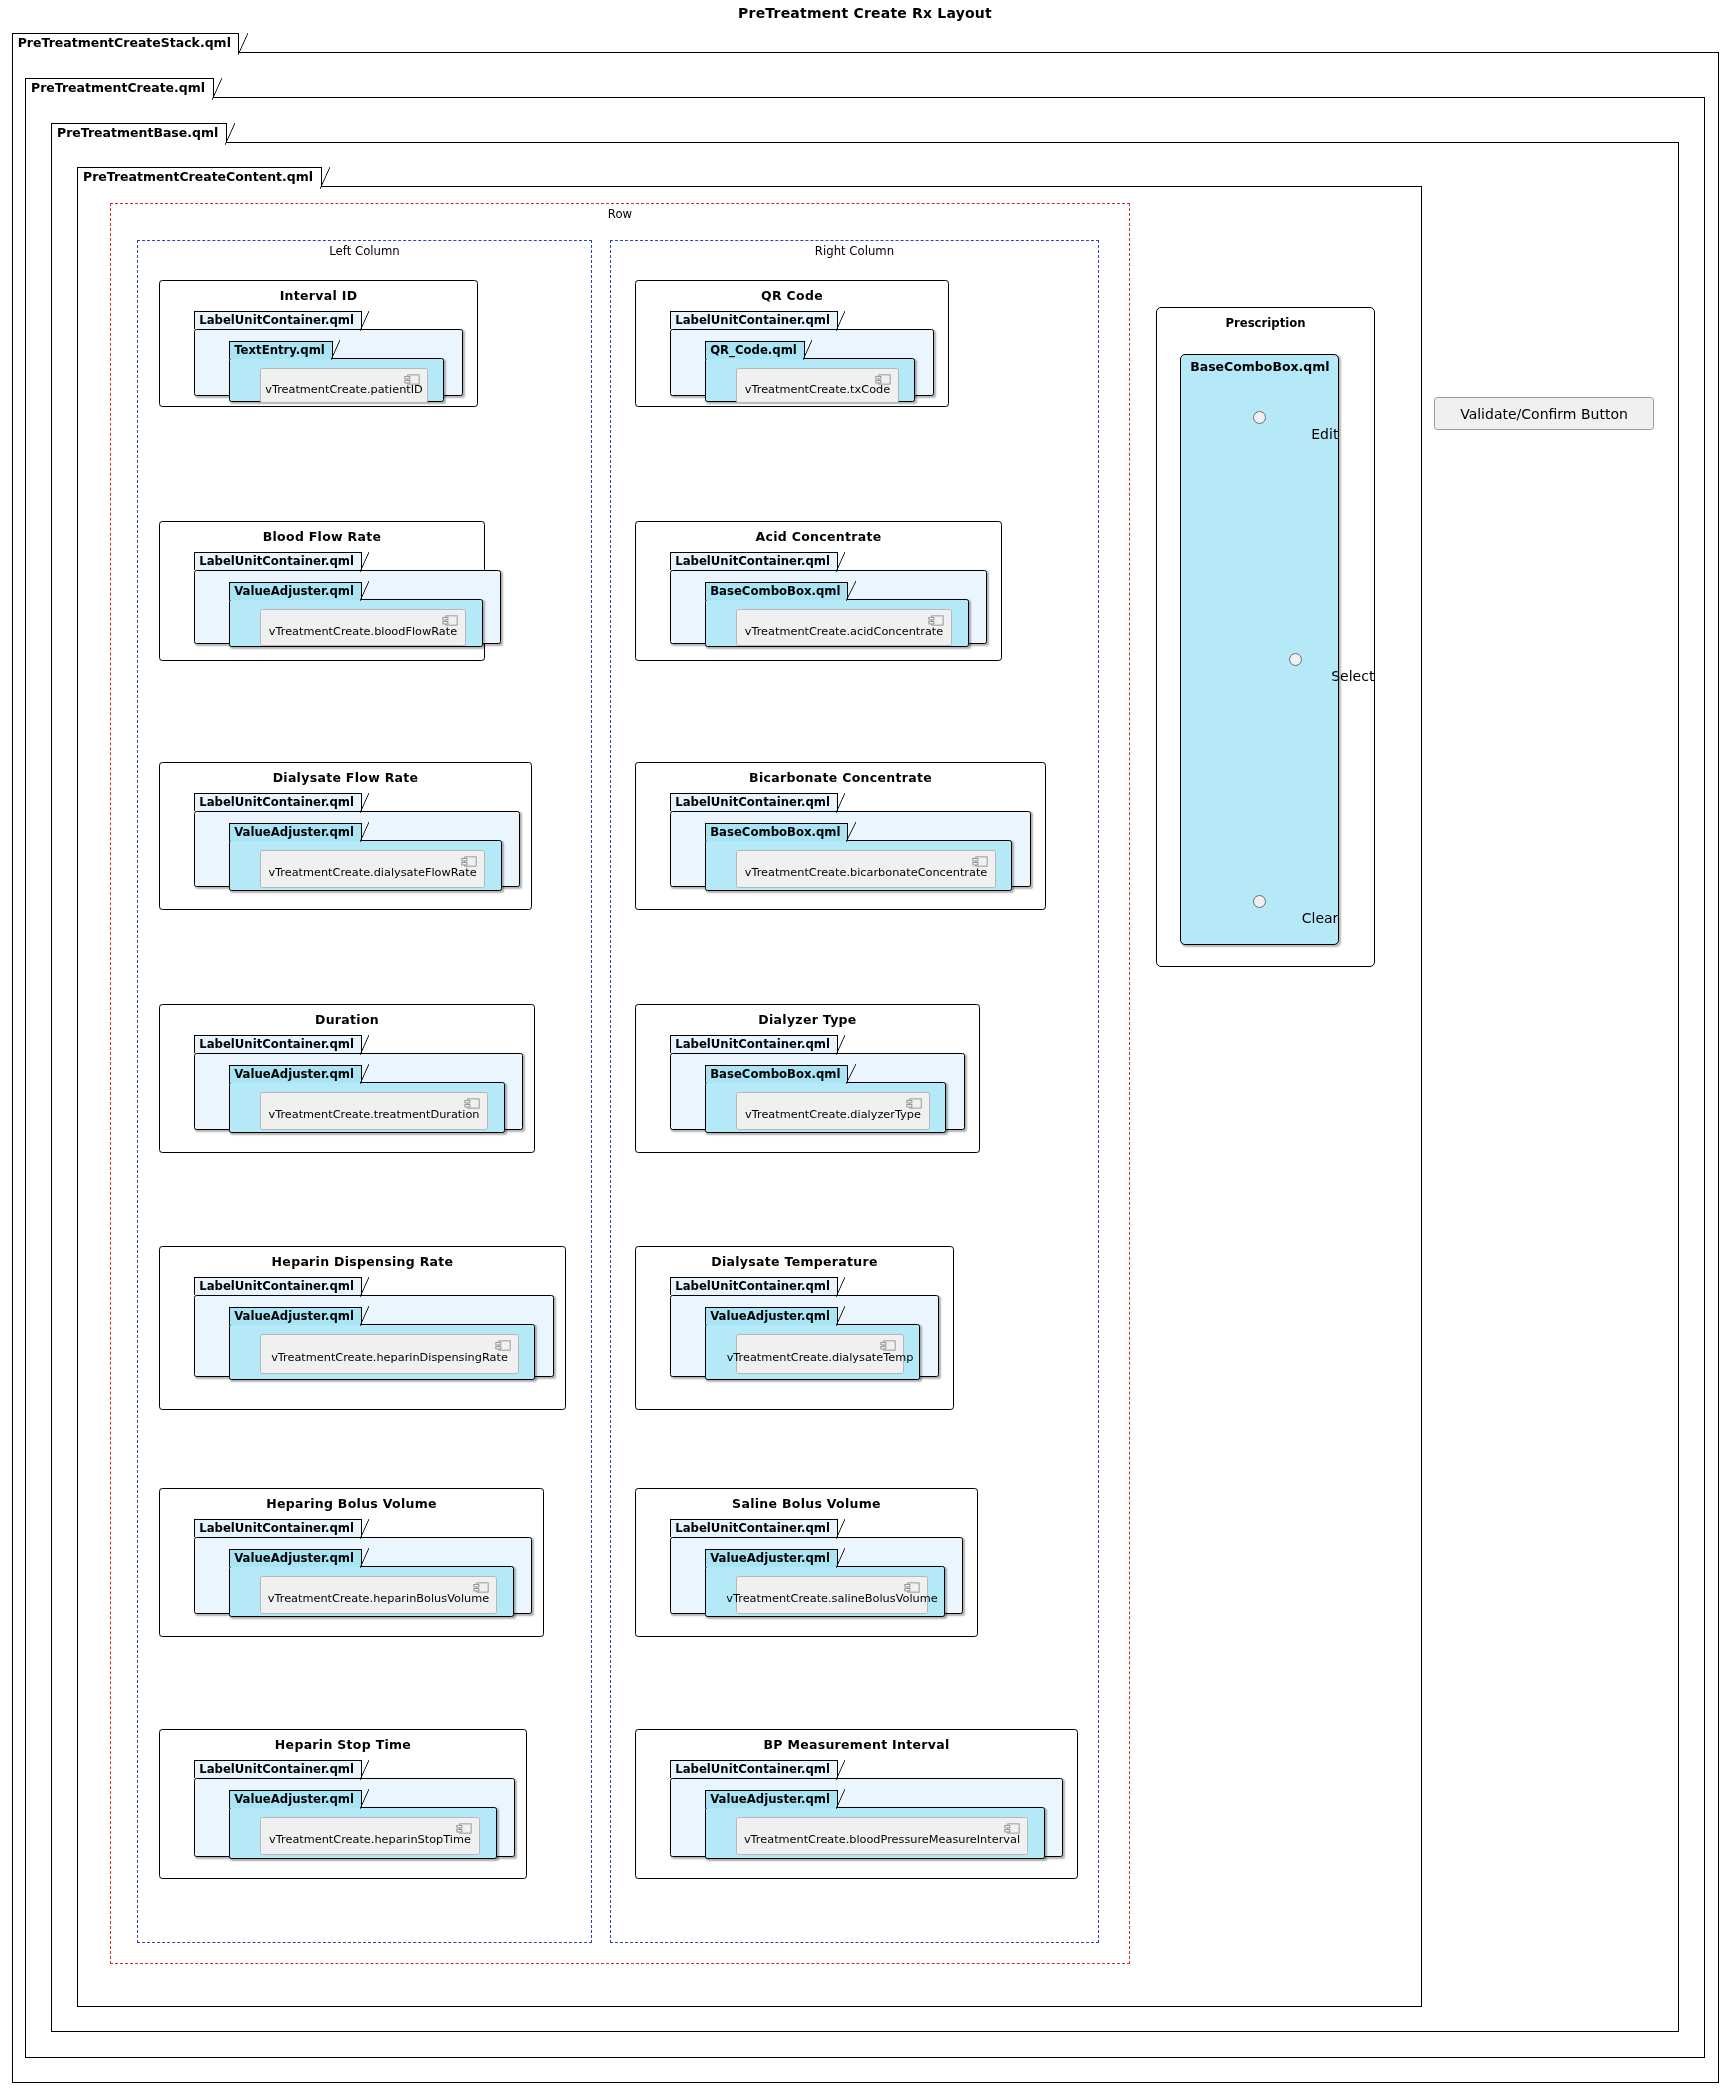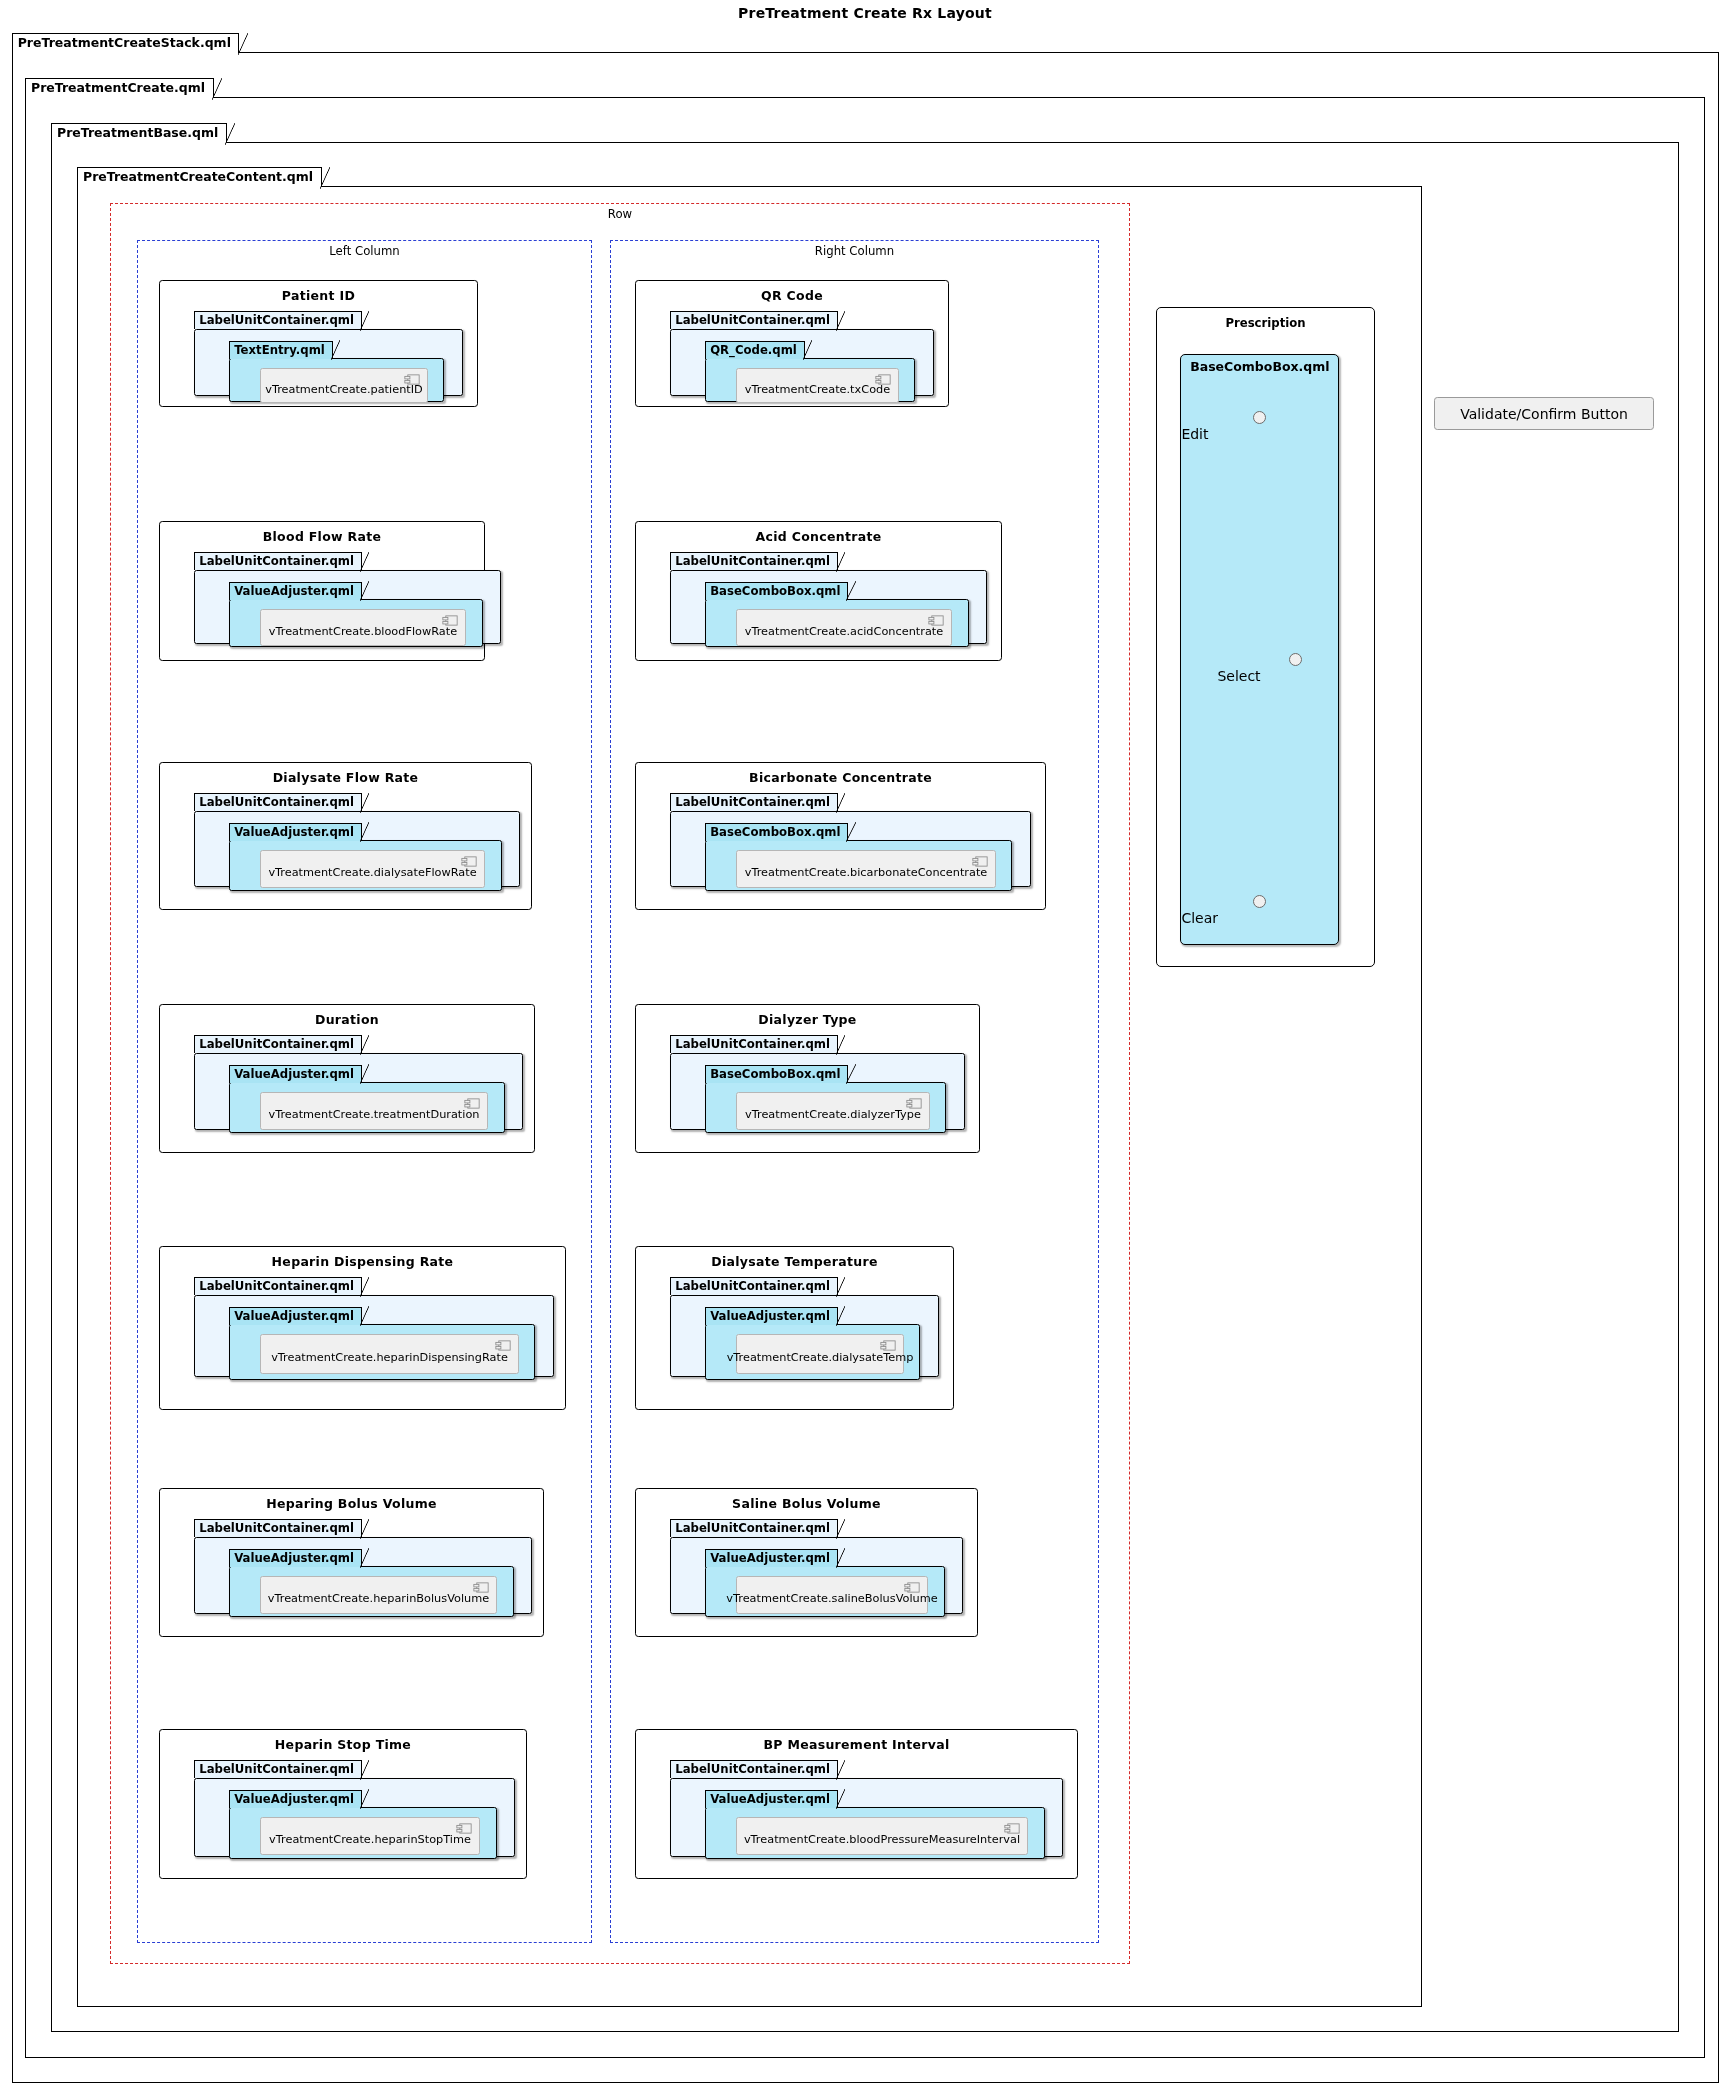--- a/index.html
+++ b/index.html
@@ -92,21 +92,21 @@
   }
   #prescription-combo{
     position:absolute;box-sizing:border-box;
     background:#b5e9f8;border:1.3px solid #000;border-radius:5px;
     box-shadow:1.7px 1.7px 1.7px rgba(0,0,0,.28);
   }
   #prescription-combo .combo-title{
     position:absolute;left:0;top:4.2px;width:100%;text-align:center;
     font-size:12.5px;font-weight:bold;
   }
-  .combo-item{position:absolute;left:0;width:100%;text-align:left;}
+  .combo-item{position:absolute;left:0;width:100%;text-align:right;}
   .combo-bullet{
     display:block;margin:0 auto 1.7px auto;width:11px;height:11px;border-radius:50%;
     background:#f0f0f0;border:1.3px solid #6c6c6c;
   }
   .combo-label{display:block;font-size:14px;}
   
   #validate-button{
     position:absolute;box-sizing:border-box;
     background:#f0f0f0;border:1.3px solid #9a9a9a;border-radius:3.3px;
     font-size:14px;display:flex;align-items:center;justify-content:center;
@@ -145,21 +145,21 @@
 <div class="dash-frame blue" style="left:137px;top:240px;width:455px;height:1703px;">
   <div class="dash-label">Left Column</div>
 </div>
 
 <div class="dash-frame blue" style="left:610px;top:240px;width:489px;height:1703px;">
   <div class="dash-label">Right Column</div>
 </div>
 
 <div id="left-column-cards">
     <div class="card" style="left:159px;top:280px;width:319px;height:127px;">
-      <div class="card-title">Patient ID</div>
+      <div class="card-title">Interval ID</div>
       <div class="qbox outerq" style="left:34px;top:30px;width:269px;height:85px;">
         <div class="q-tab">LabelUnitContainer.qml</div>
         <div class="q-body">
           <div class="qbox innerq" style="left:34px;top:11px;width:215px;height:61px;">
             <div class="q-tab">TextEntry.qml</div>
             <div class="q-body">
               <div class="comp" style="left:30px;top:9.2px;width:168px;height:35px;">
                 <span class="comp-icon"><svg viewBox="0 0 19 13" width="16" height="11" xmlns="http://www.w3.org/2000/svg">
                     <rect x="4.5" y="1" width="13.5" height="11" fill="#f0f0f0" stroke="#8a8a8a" stroke-width="1"></rect>
                     <rect x="1" y="2.8" width="6" height="3" fill="#f0f0f0" stroke="#8a8a8a" stroke-width="1"></rect>

